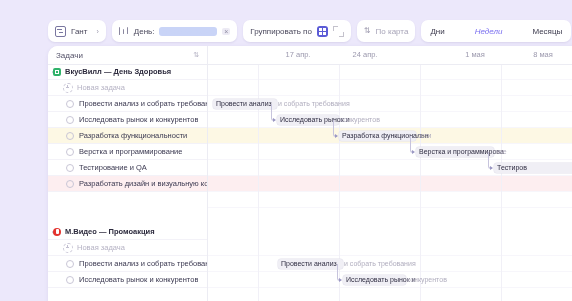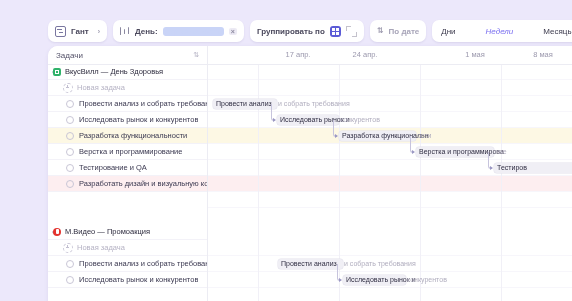--- a/index.html
+++ b/index.html
@@ -13,21 +13,21 @@
 
   
   .toolbar{
     position:absolute;left:48px;top:18px;right:0;height:26px;
     display:flex;align-items:center;gap:6px;
   }
   .tbtn{
     display:flex;align-items:center;gap:5px;
     height:22px;padding:0 7px;border-radius:7px;
     background:#ffffff;box-shadow:0 1px 2px rgba(60,50,120,.10);
-    font-size:8px;color:#3c3a4d;white-space:nowrap;font-weight:bold;
+    font-size:8px;color:#3c3a4d;white-space:nowrap;
   }
   .tlabel{font-size:8px;color:#4a485c;}
   .tmuted{font-size:8px;color:#a7a4b8;}
   .chev{font-size:7px;color:#9b98ad;margin-left:4px;}
   .tag-chip{
     display:inline-block;background:#c9d4f7;color:#c9d4f7;
     border-radius:3px;font-size:7px;line-height:9px;padding:0 3px;
     max-width:56px;overflow:hidden;
   }
   .chip-x{font-size:7px;color:#8e8ba0;background:#eceaf4;border-radius:2px;padding:0 2px;}
@@ -102,21 +102,21 @@
   
   .tasklist{
     position:absolute;left:0;top:18px;width:160px;bottom:0;
     border-right:1px solid #ececf3;box-sizing:border-box;z-index:3;background:#fff;
   }
   .row{
     position:relative;height:16px;display:flex;align-items:center;
     box-sizing:border-box;border-bottom:1px solid #f3f2f8;
     padding-left:8px;font-size:7.5px;color:#3a3850;white-space:nowrap;
   }
-  .row.group{font-weight:normal;color:#2c2a3d;padding-left:5px;}
+  .row.group{font-weight:bold;color:#2c2a3d;padding-left:5px;}
   .row.newtask{color:#b5b2c4;padding-left:15px;}
   .row.task{padding-left:18px;}
   .row.hl-yellow{background:#fdf8e4;}
   .row.hl-pink{background:#fdeef0;}
   .row.spacer{border-bottom:none;background:#fff;}
   .caret{
     position:absolute;left:4px;font-size:5px;color:#a5a2b6;
   }
   .g-ic{
     width:8px;height:8px;border-radius:2px;margin-right:4px;flex:0 0 auto;
@@ -205,21 +205,21 @@
     </div>
 
     <div class="tbtn">
       <span class="tlabel">Группировать по</span>
       <span class="sqicon"></span>
       <span class="expand-ic"></span>
     </div>
 
     <div class="tbtn">
       <span class="sort-ic">⇅</span>
-      <span class="tmuted">По дате</span>
+      <span class="tmuted">По карта</span>
     </div>
 
     <div class="seg">
       <span class="si">Дни</span>
       <span class="si active">Недели</span>
       <span class="si">Месяцы</span>
     </div>
 
     <div class="circ-btn">
       <span class="gear"></span>

